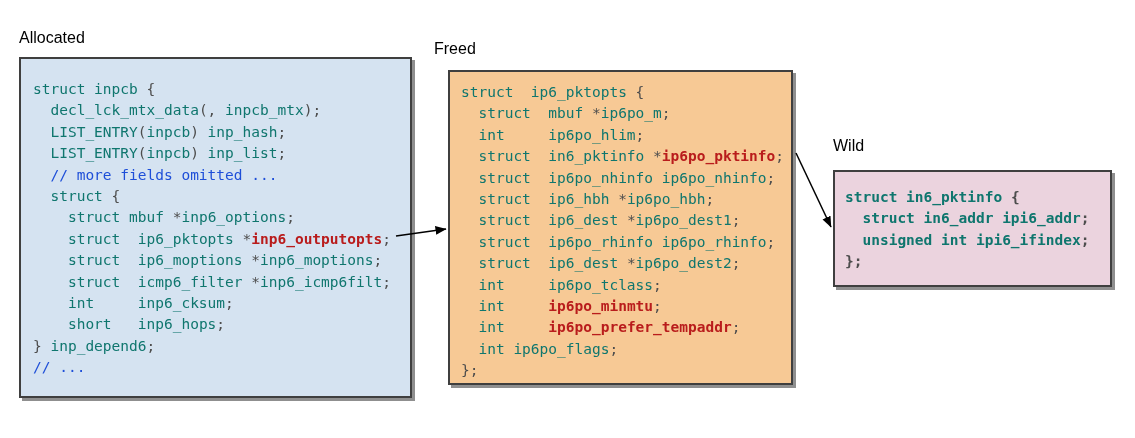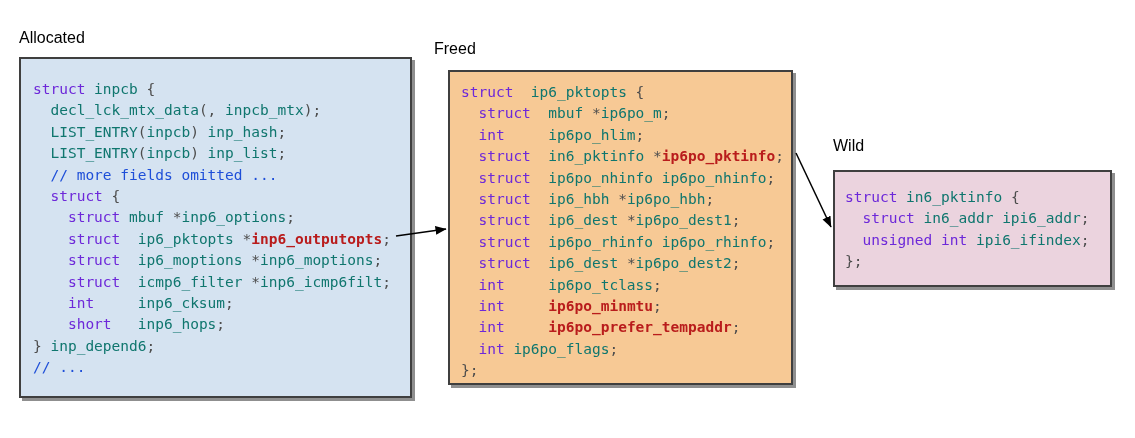--- a/index.html
+++ b/index.html
@@ -21,23 +21,23 @@
   }
   .b-allocated{left:19px;top:57px;width:393px;height:341px;background:#d5e3f1;}
   .b-freed{left:448px;top:70px;width:345px;height:315px;background:#f7c995;}
   .b-wild{left:833px;top:170px;width:279px;height:117px;background:#ebd3de;}
   pre.code{
     margin:0;font-family:"DejaVu Sans Mono",monospace;
     font-size:14.5px;line-height:21.4px;
   }
   .b-allocated pre.code{padding:20px 0 0 12px;}
   .b-freed pre.code{padding:10px 16px 0 11px;}
-  .b-wild pre.code{padding:15px 0 0 10px;}
+  .b-wild pre.code{padding:15px 0 0 10px;font-weight:bold;}
   .line{white-space:pre;}
-  .kw{color:#6d28d9;}
+  .kw{color:#0f766e;}
   .id{color:#0f766e;}
   .p{color:#4d4d4d;}
   .c{color:#1d4ed8;}
   .b{color:#b91c1c;font-weight:bold;}
   svg.arrows{position:absolute;left:0;top:0;pointer-events:none;}
 </style>
 </head>
 <body>
 
 <div class="canvas">

